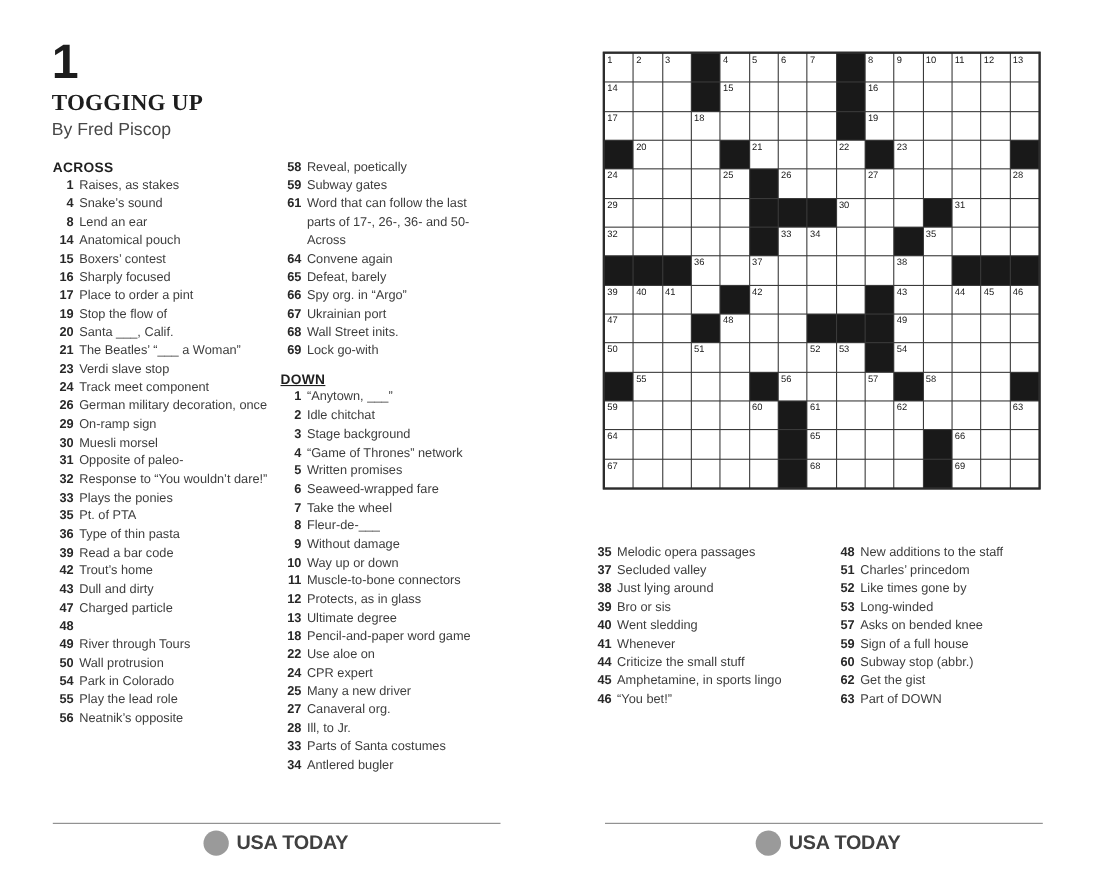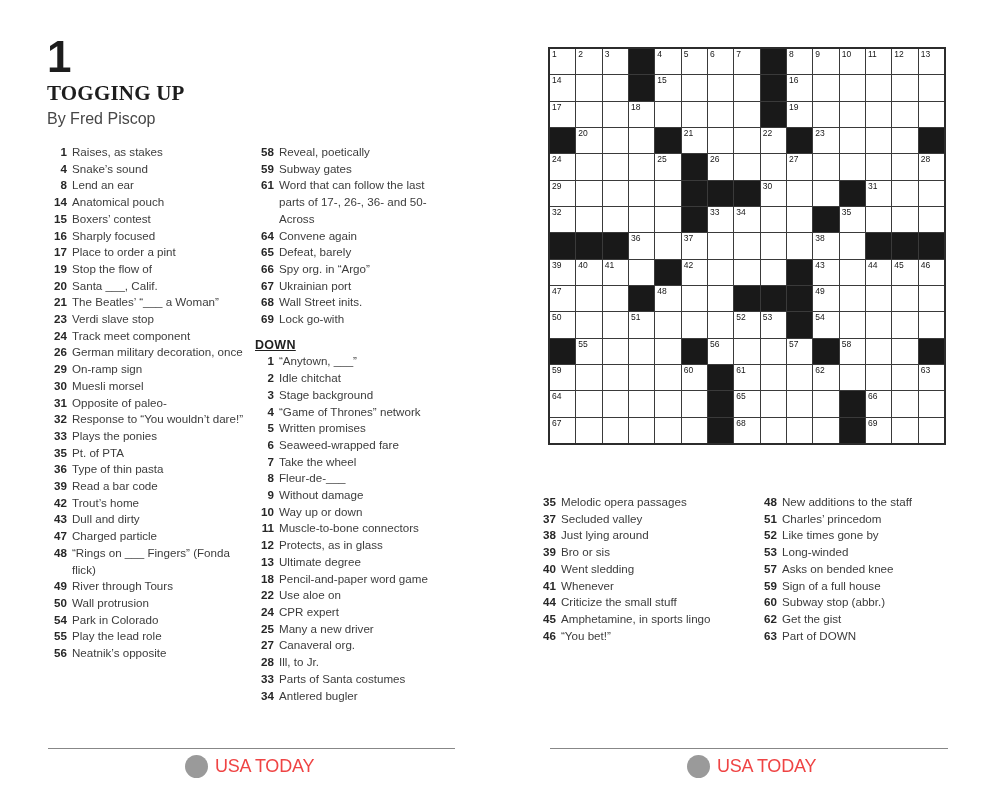--- a/index.html
+++ b/index.html
@@ -38,32 +38,33 @@
   .cnum{position:absolute;top:1px;left:2px;font-size:8.5px;line-height:9px;color:#161616;}
 
   
   .rule{height:1px;background:#878787;}
   #rule-left{left:48px;top:748px;width:407px;}
   #rule-right{left:550px;top:748px;width:398px;}
   .logo{display:flex;align-items:center;gap:7px;}
   #logo-left{left:185px;top:755px;}
   #logo-right{left:687px;top:755px;}
   .logo-circle{width:23px;height:23px;border-radius:50%;background:#9a9a9a;}
-  .logo-text{font-size:18px;font-weight:400;letter-spacing:-0.2px;color:#ef4444;}
+  .logo-text{font-size:18px;font-weight:700;letter-spacing:-0.2px;color:#404040;}
 </style>
 </head>
 <body>
 
 <div class="abs" id="title-block">
   <div class="pnum">1</div>
   <div class="ptitle">TOGGING UP</div>
   <div class="byline">By Fred Piscop</div>
 </div>
 
 <div class="abs" id="across-col1">
+  <div class="section-head">ACROSS</div>
   <div id="list-across1">
       <div class="clue">
         <span class="num">1</span>
         <span class="txt">Raises, as stakes</span>
       </div>
       <div class="clue">
         <span class="num">4</span>
         <span class="txt">Snake’s sound</span>
       </div>
       <div class="clue">
@@ -149,21 +150,20 @@
       <div class="clue">
         <span class="num">43</span>
         <span class="txt">Dull and dirty</span>
       </div>
       <div class="clue">
         <span class="num">47</span>
         <span class="txt">Charged particle</span>
       </div>
       <div class="clue">
         <span class="num">48</span>
-        <span class="txt">“Rings on ___ Fingers” (Fonda flick)</span>
       </div>
       <div class="clue">
         <span class="num">49</span>
         <span class="txt">River through Tours</span>
       </div>
       <div class="clue">
         <span class="num">50</span>
         <span class="txt">Wall protrusion</span>
       </div>
       <div class="clue">

